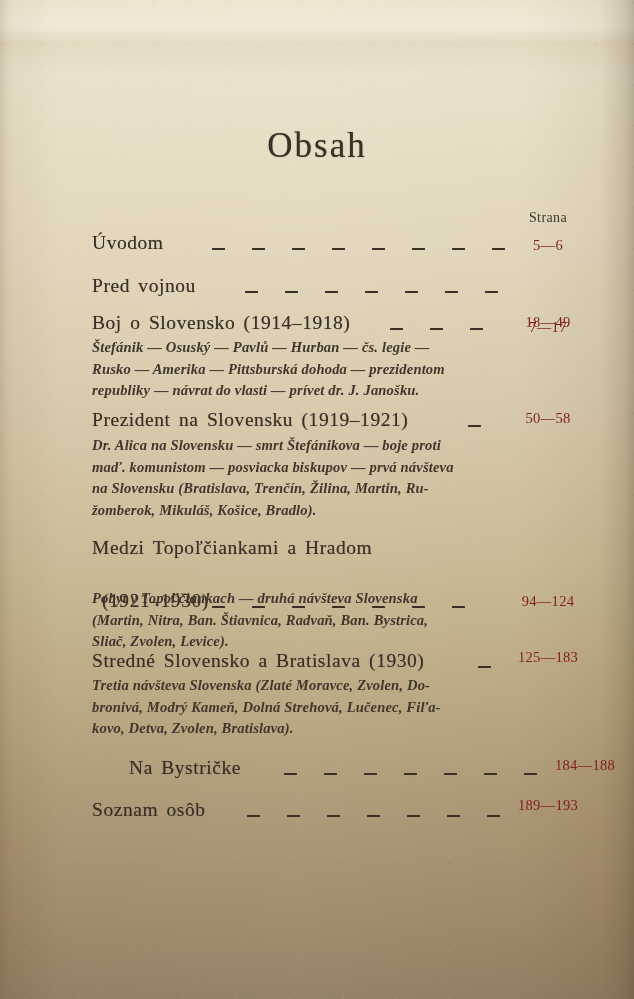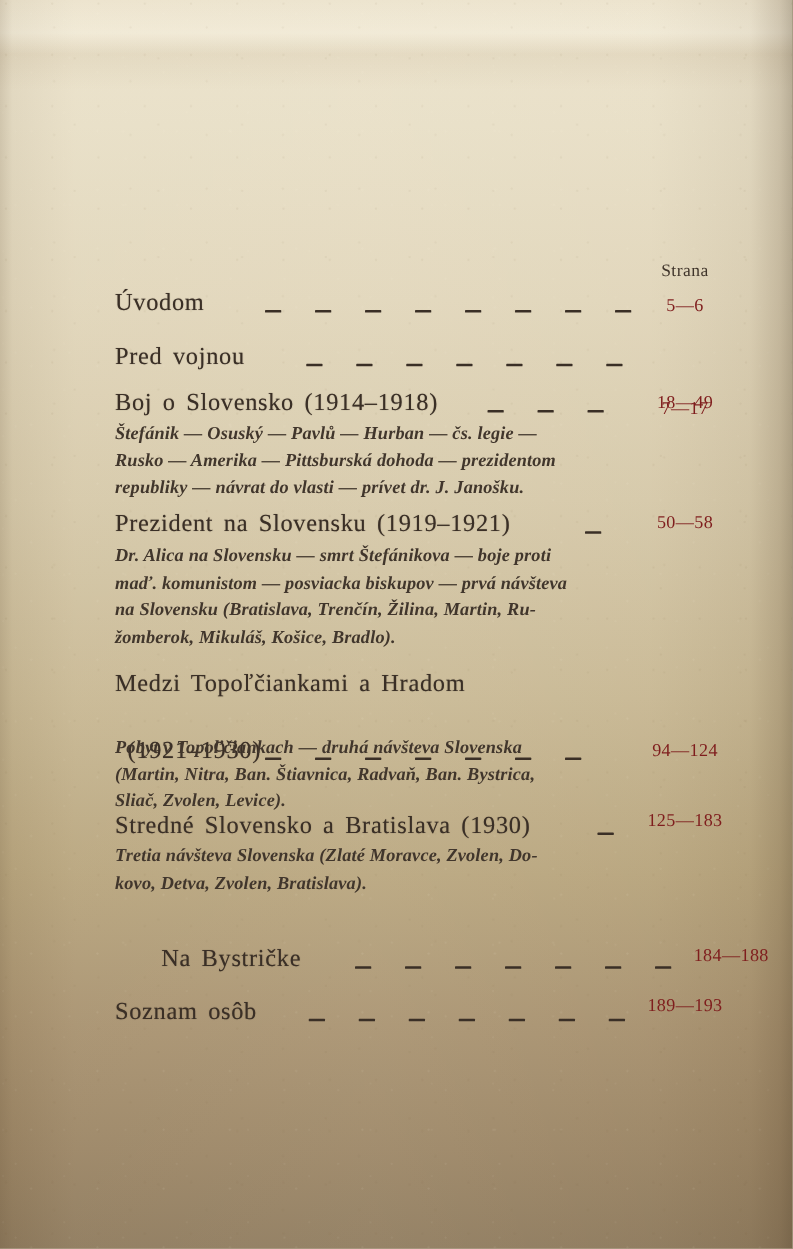--- a/index.html
+++ b/index.html
@@ -177,20 +177,21 @@
 
 <div id="page">
 
   <div id="paper-base"></div>
   <div id="paper-crease"></div>
   <div id="paper-grain"></div>
   <div id="paper-sidelight"></div>
 
   <div id="content">
 
+    <div id="toc-title">Obsah</div>
 
     <div id="strana-header">Strana</div>
 
     <div class="entry" style="top:232px;">
       <div class="entry-main">
         <div class="entry-title">Úvodom</div>
         <div class="leaders" style="left:212px;">
           <span class="dash"></span>
             <span class="dash"></span>
             <span class="dash"></span>
@@ -280,20 +281,21 @@
     <div class="entry" style="top:650px;">
       <div class="entry-main">
         <div class="entry-title wordspaced">Stredné Slovensko a Bratislava (1930)</div>
         <div class="leaders" style="left:478px;">
           <span class="dash"></span>
         </div>
         <div class="page-range" style="top:-1px;">125—183</div>
       </div>
       <div class="desc" style="top:25px;">
         <div>Tretia návšteva Slovenska (Zlaté Moravce, Zvolen, Do-</div>
+        <div>bronivá, Modrý Kameň, Dolná Strehová, Lučenec, Fiľa-</div>
         <div>kovo, Detva, Zvolen, Bratislava).</div>
       </div>
     </div>
 
     <div class="entry" style="top:757px;padding-left:37px;">
       <div class="entry-main">
         <div class="entry-title wordspaced">Na Bystričke</div>
         <div class="leaders" style="left:247px;">
           <span class="dash"></span>
             <span class="dash"></span>

